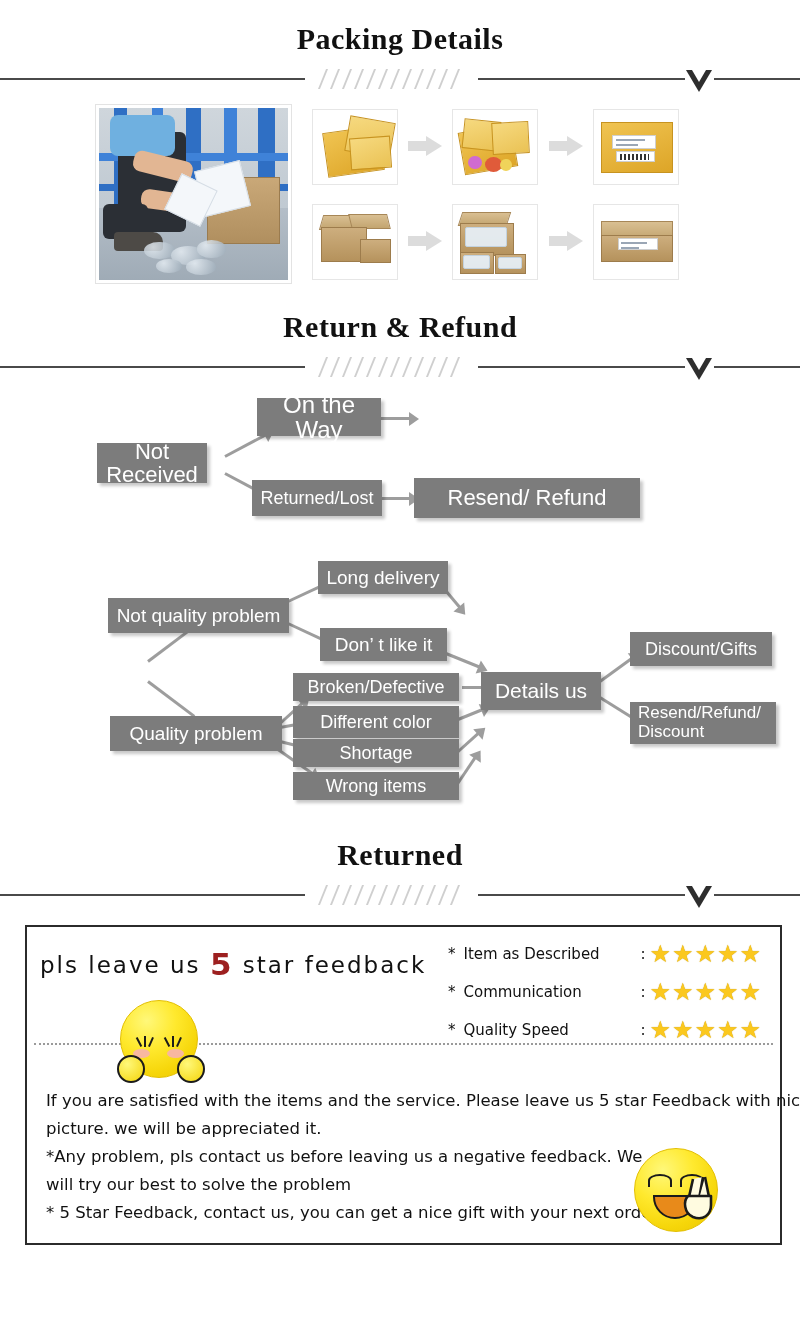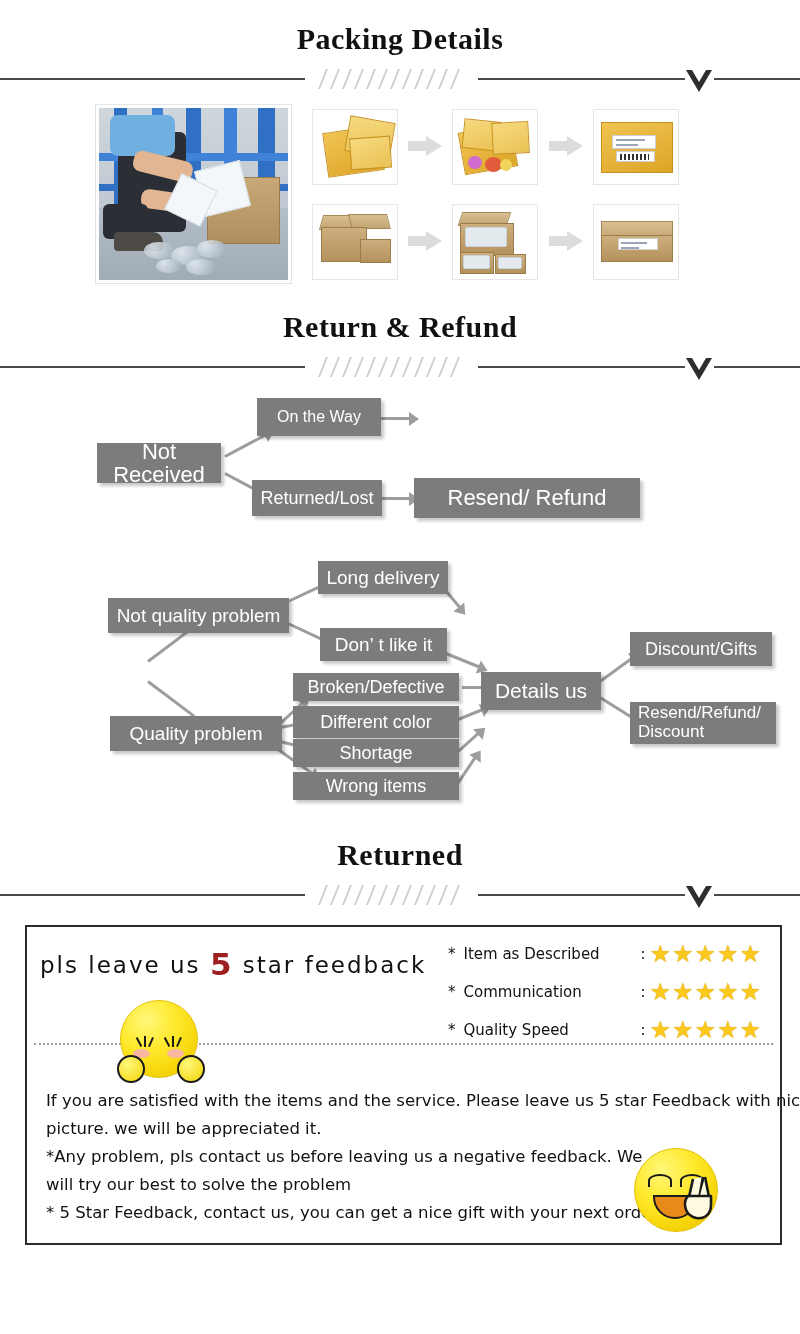--- a/index.html
+++ b/index.html
@@ -245,22 +245,22 @@
     <div class="rule-r" style="left:478px;width:207px;"></div>
     <div class="chev" style="left:686px"></div>
     <div class="rule-r" style="left:714px;width:86px;"></div>
   </div>
 
   <div class="conn" style="left:225px;top:455px;width:46px;transform:rotate(-28deg)"></div>
   <div class="conn" style="left:225px;top:472px;width:46px;transform:rotate(28deg)"></div>
   <div class="conn" style="left:380px;top:417px;width:30px"></div>
   <div class="conn" style="left:382px;top:497px;width:28px"></div>
 
-  <div class="node" style="left:97px;top:443px;width:124px;height:40px;font-size:22px">Not Received</div>
-  <div class="node" style="left:257px;top:398px;width:124px;height:38px;font-size:16px">On the Way</div>
+  <div class="node" style="left:97px;top:443px;width:110px;height:40px;font-size:22px">Not Received</div>
+  <div class="node" style="left:257px;top:398px;width:124px;height:38px;font-size:24px">On the Way</div>
   <div class="node" style="left:252px;top:480px;width:130px;height:36px;font-size:18px">Returned/Lost</div>
   <div class="node" style="left:414px;top:478px;width:226px;height:40px;font-size:22px">Resend/ Refund</div>
 
   <div class="connplain" style="left:148px;top:660px;width:58px;transform:rotate(-37deg)"></div>
   <div class="connplain" style="left:148px;top:680px;width:58px;transform:rotate(37deg)"></div>
 
   <div class="conn" style="left:288px;top:600px;width:40px;transform:rotate(-25deg)"></div>
   <div class="conn" style="left:288px;top:622px;width:40px;transform:rotate(25deg)"></div>
 
   <div class="conn" style="left:280px;top:722px;width:30px;transform:rotate(-42deg)"></div>

